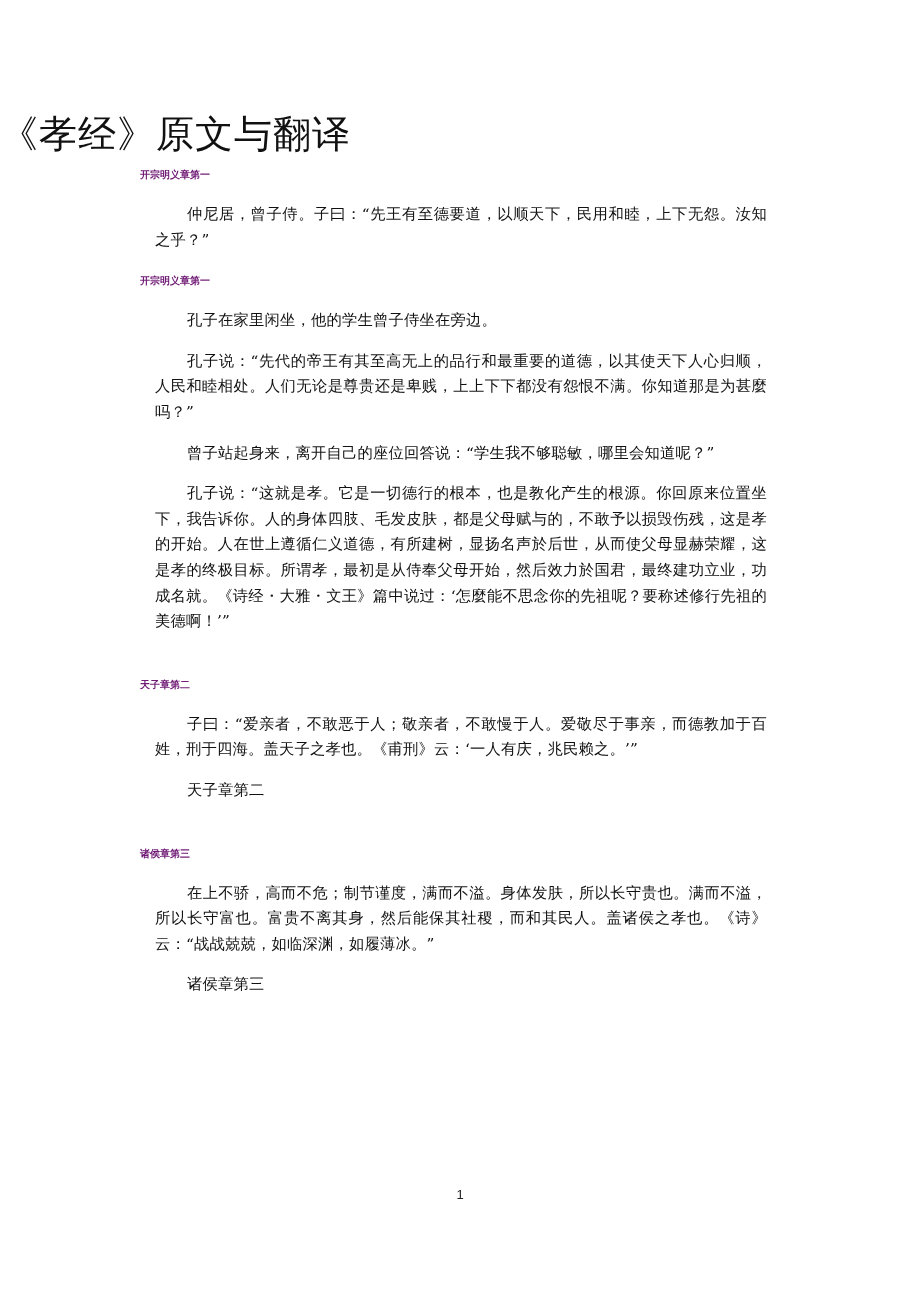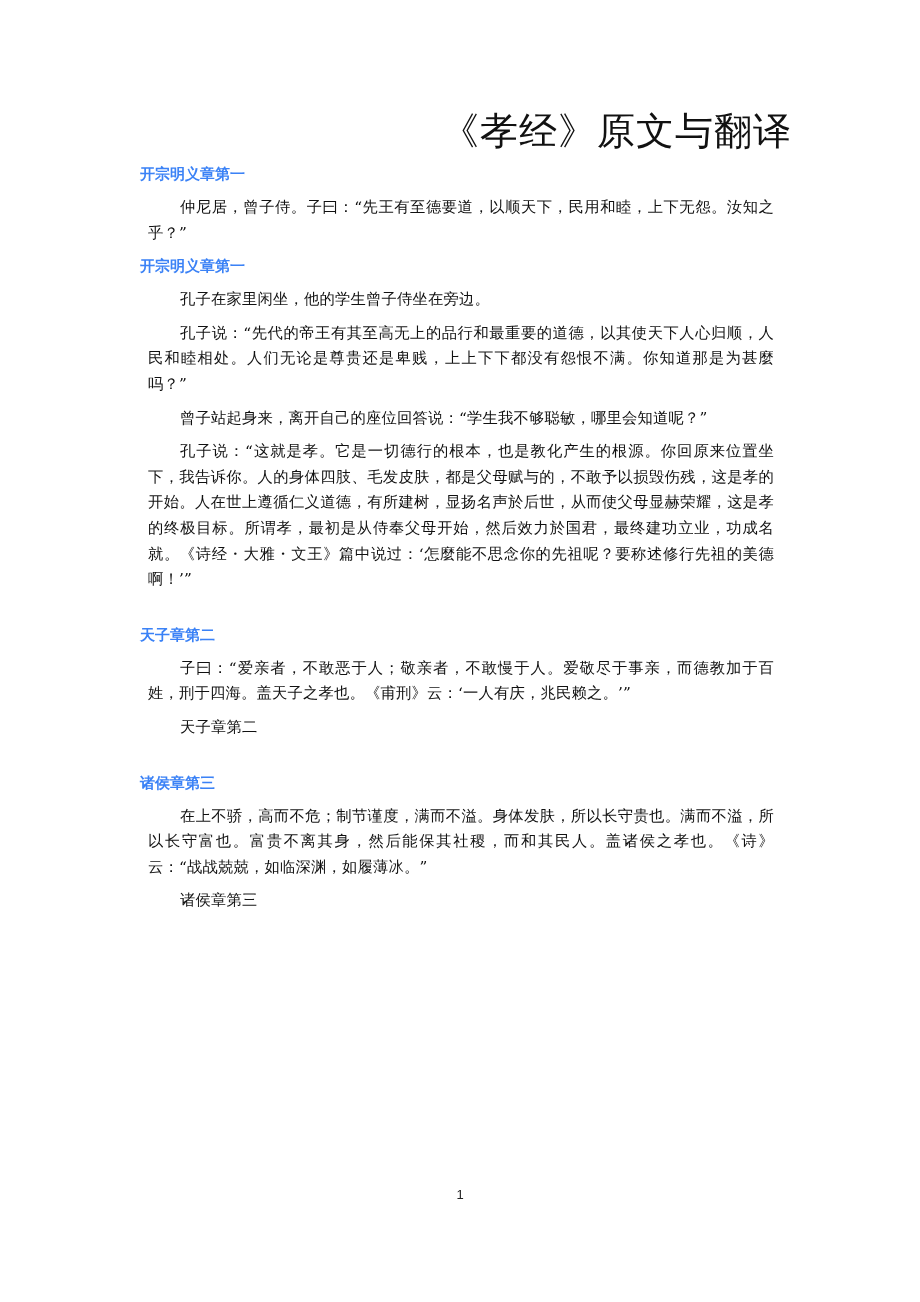--- a/index.html
+++ b/index.html
@@ -1,25 +1,25 @@
 <!DOCTYPE html>
 <html><head>
 <meta charset="utf-8">
 <style>
   html, body { margin: 0; padding: 0; background: #ffffff; }
   body { width: 920px; height: 1302px; position: relative; overflow: hidden;
          font-family: "DejaVu Serif", "Liberation Serif", serif; color: #111; }
   .page { position: absolute; left: 0; top: 0; width: 920px; height: 1302px; background: #fff; }
-  .title { position: absolute; left: 0; width: 792px; top: 108px; text-align: right;
-           font-family: Liberation Mono, monospace; font-size: 38px;
+  .title { position: absolute; left: 0; width: 792px; top: 108px; text-align: left;
+           font-family: Liberation Serif, serif; font-size: 38px;
            font-weight: normal; letter-spacing: 1px; color: #111; line-height: 52px; margin: 0; }
   .body { position: absolute; left: 140px; top: 162px; width: 642px; }
   .h { font-family: "DejaVu Sans", "Liberation Sans", sans-serif; font-weight: bold;
-       font-size: 15px; line-height: 25px; height: 25px; margin: 0; color: #3b82f6; }
-  .p { font-size: 15.3px; line-height: 25.6px; margin: 8px; text-indent: 32px;
+       font-size: 10px; line-height: 25px; height: 25px; margin: 0; color: #701a75; }
+  .p { font-size: 15.3px; line-height: 25.6px; margin: 15px; text-indent: 32px;
        text-align: justify; letter-spacing: 0.2px; }
   .p.noindent-quote { text-indent: 30px; }
   .gap { height: 22px; }
   .page-number { position: absolute; top: 1187px; left: 0; width: 920px; text-align: center;
                  font-family: "Liberation Sans", sans-serif; font-size: 13px; color: #222; }
 </style>
 </head>
 <body>
 
 <div class="page">

